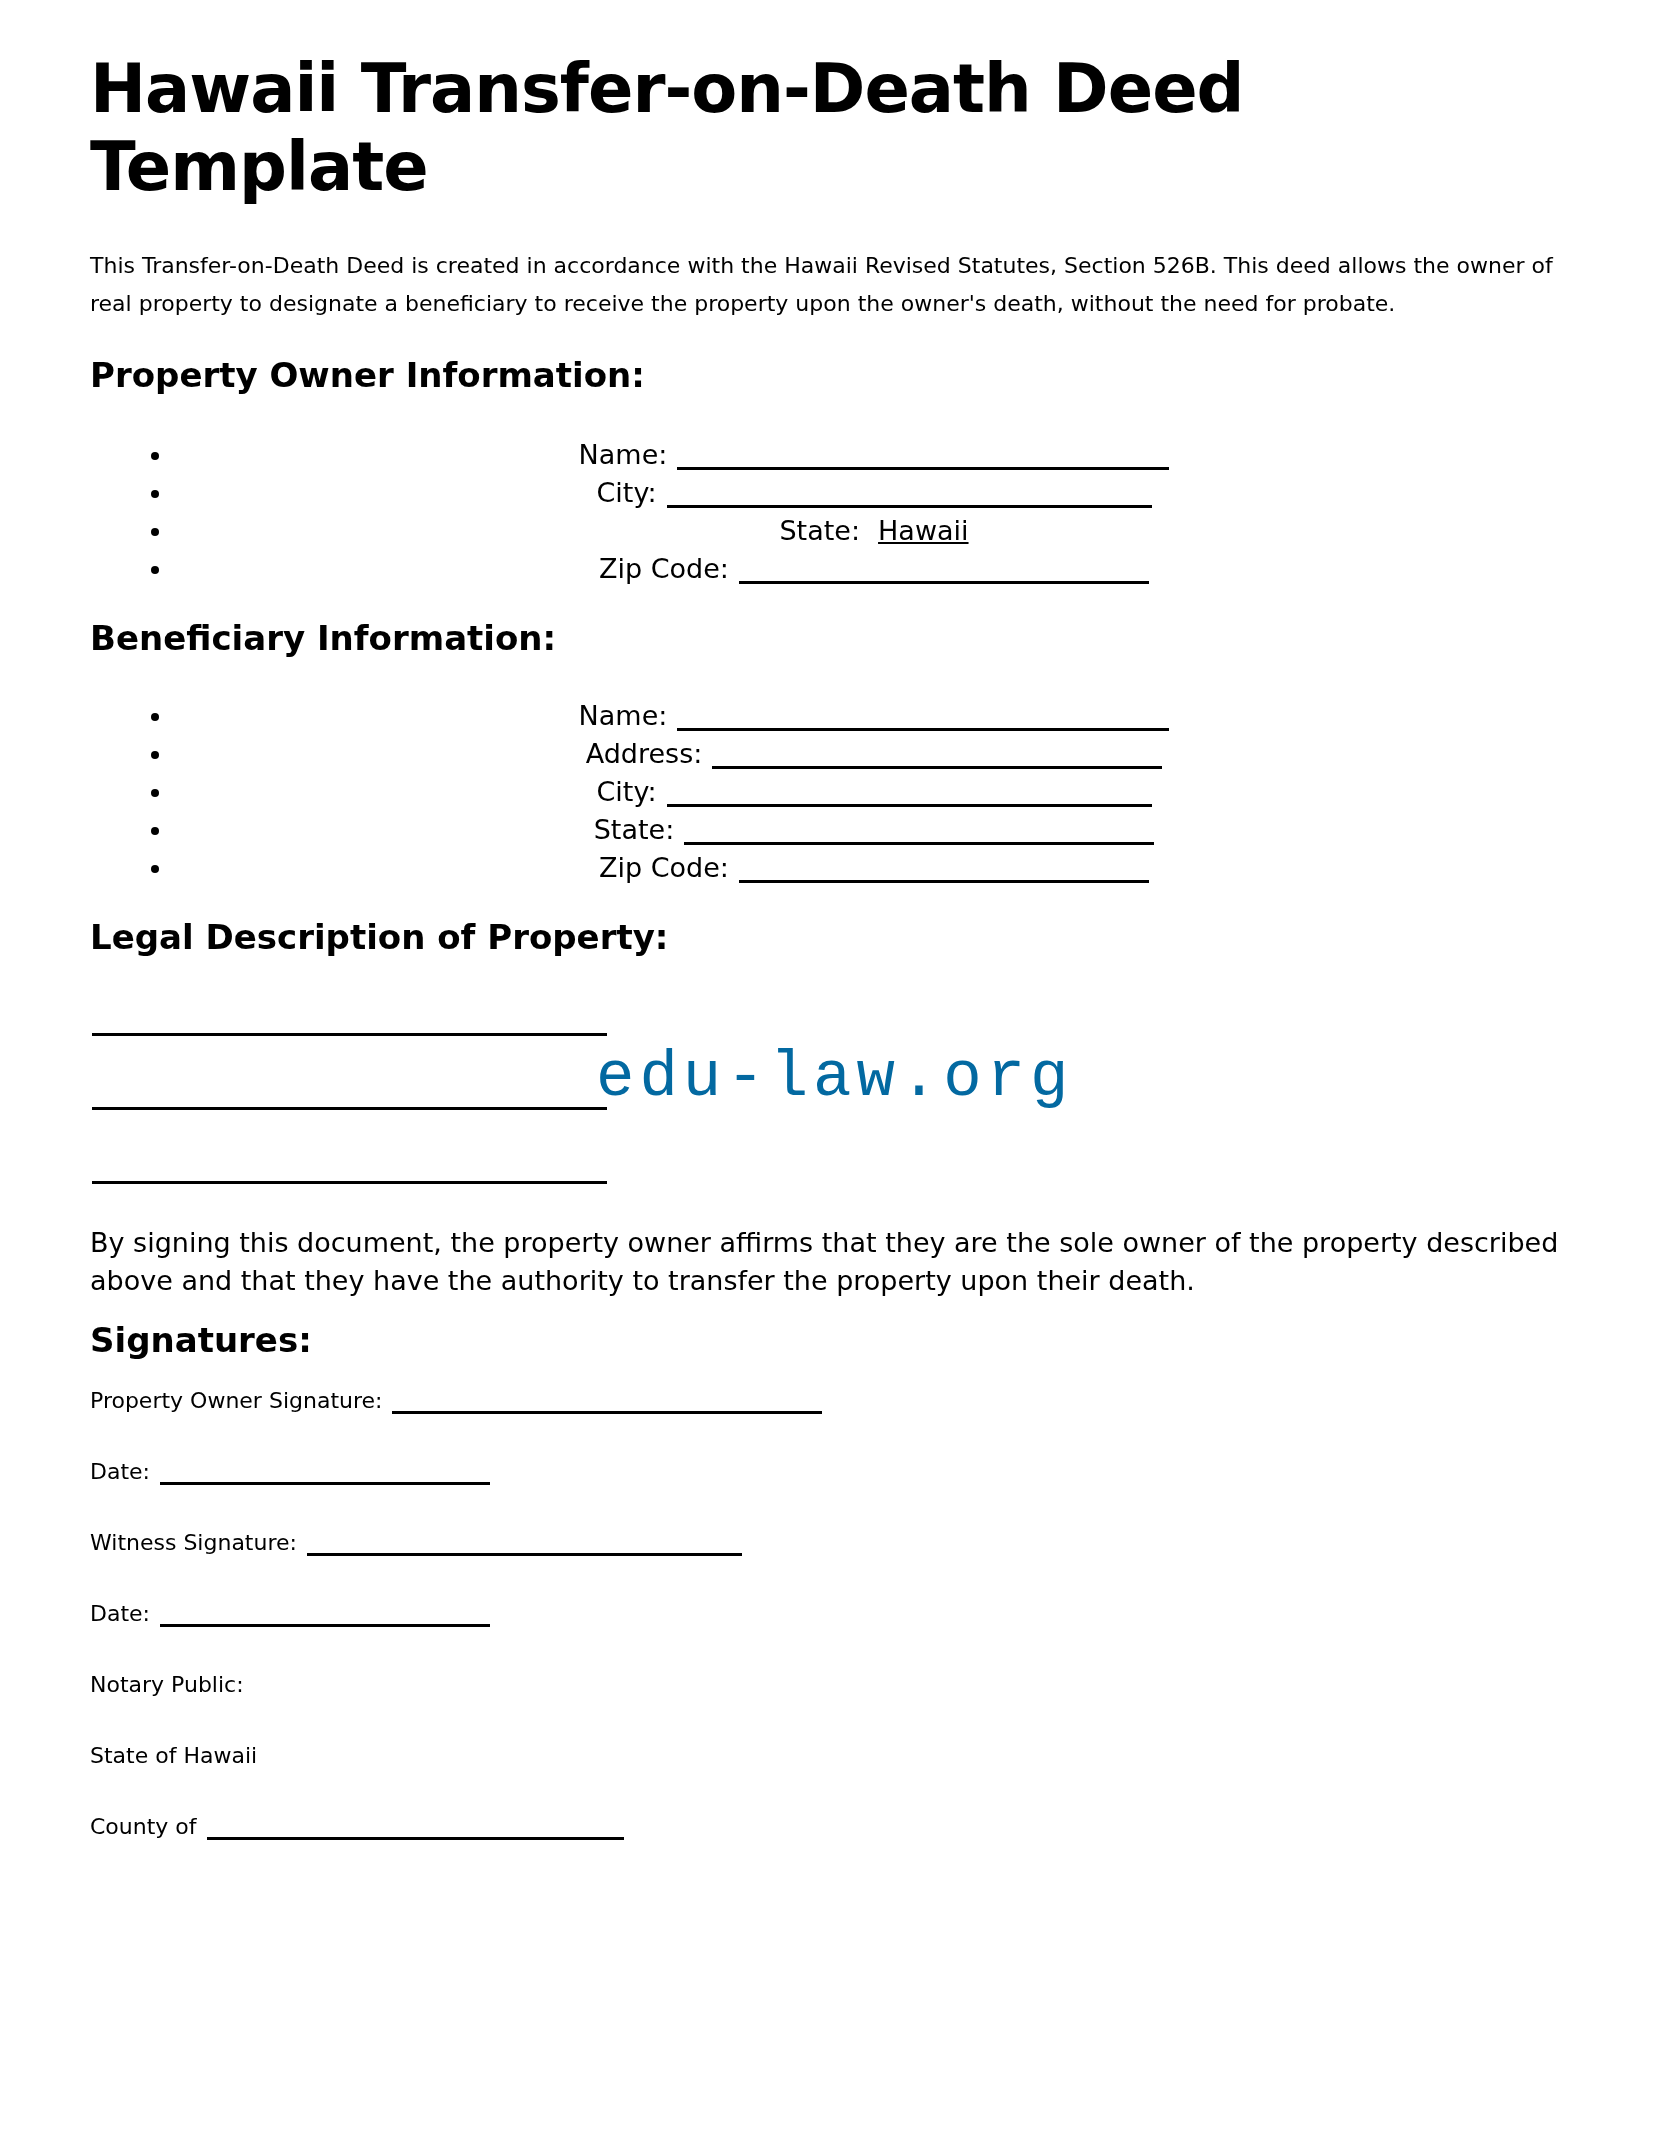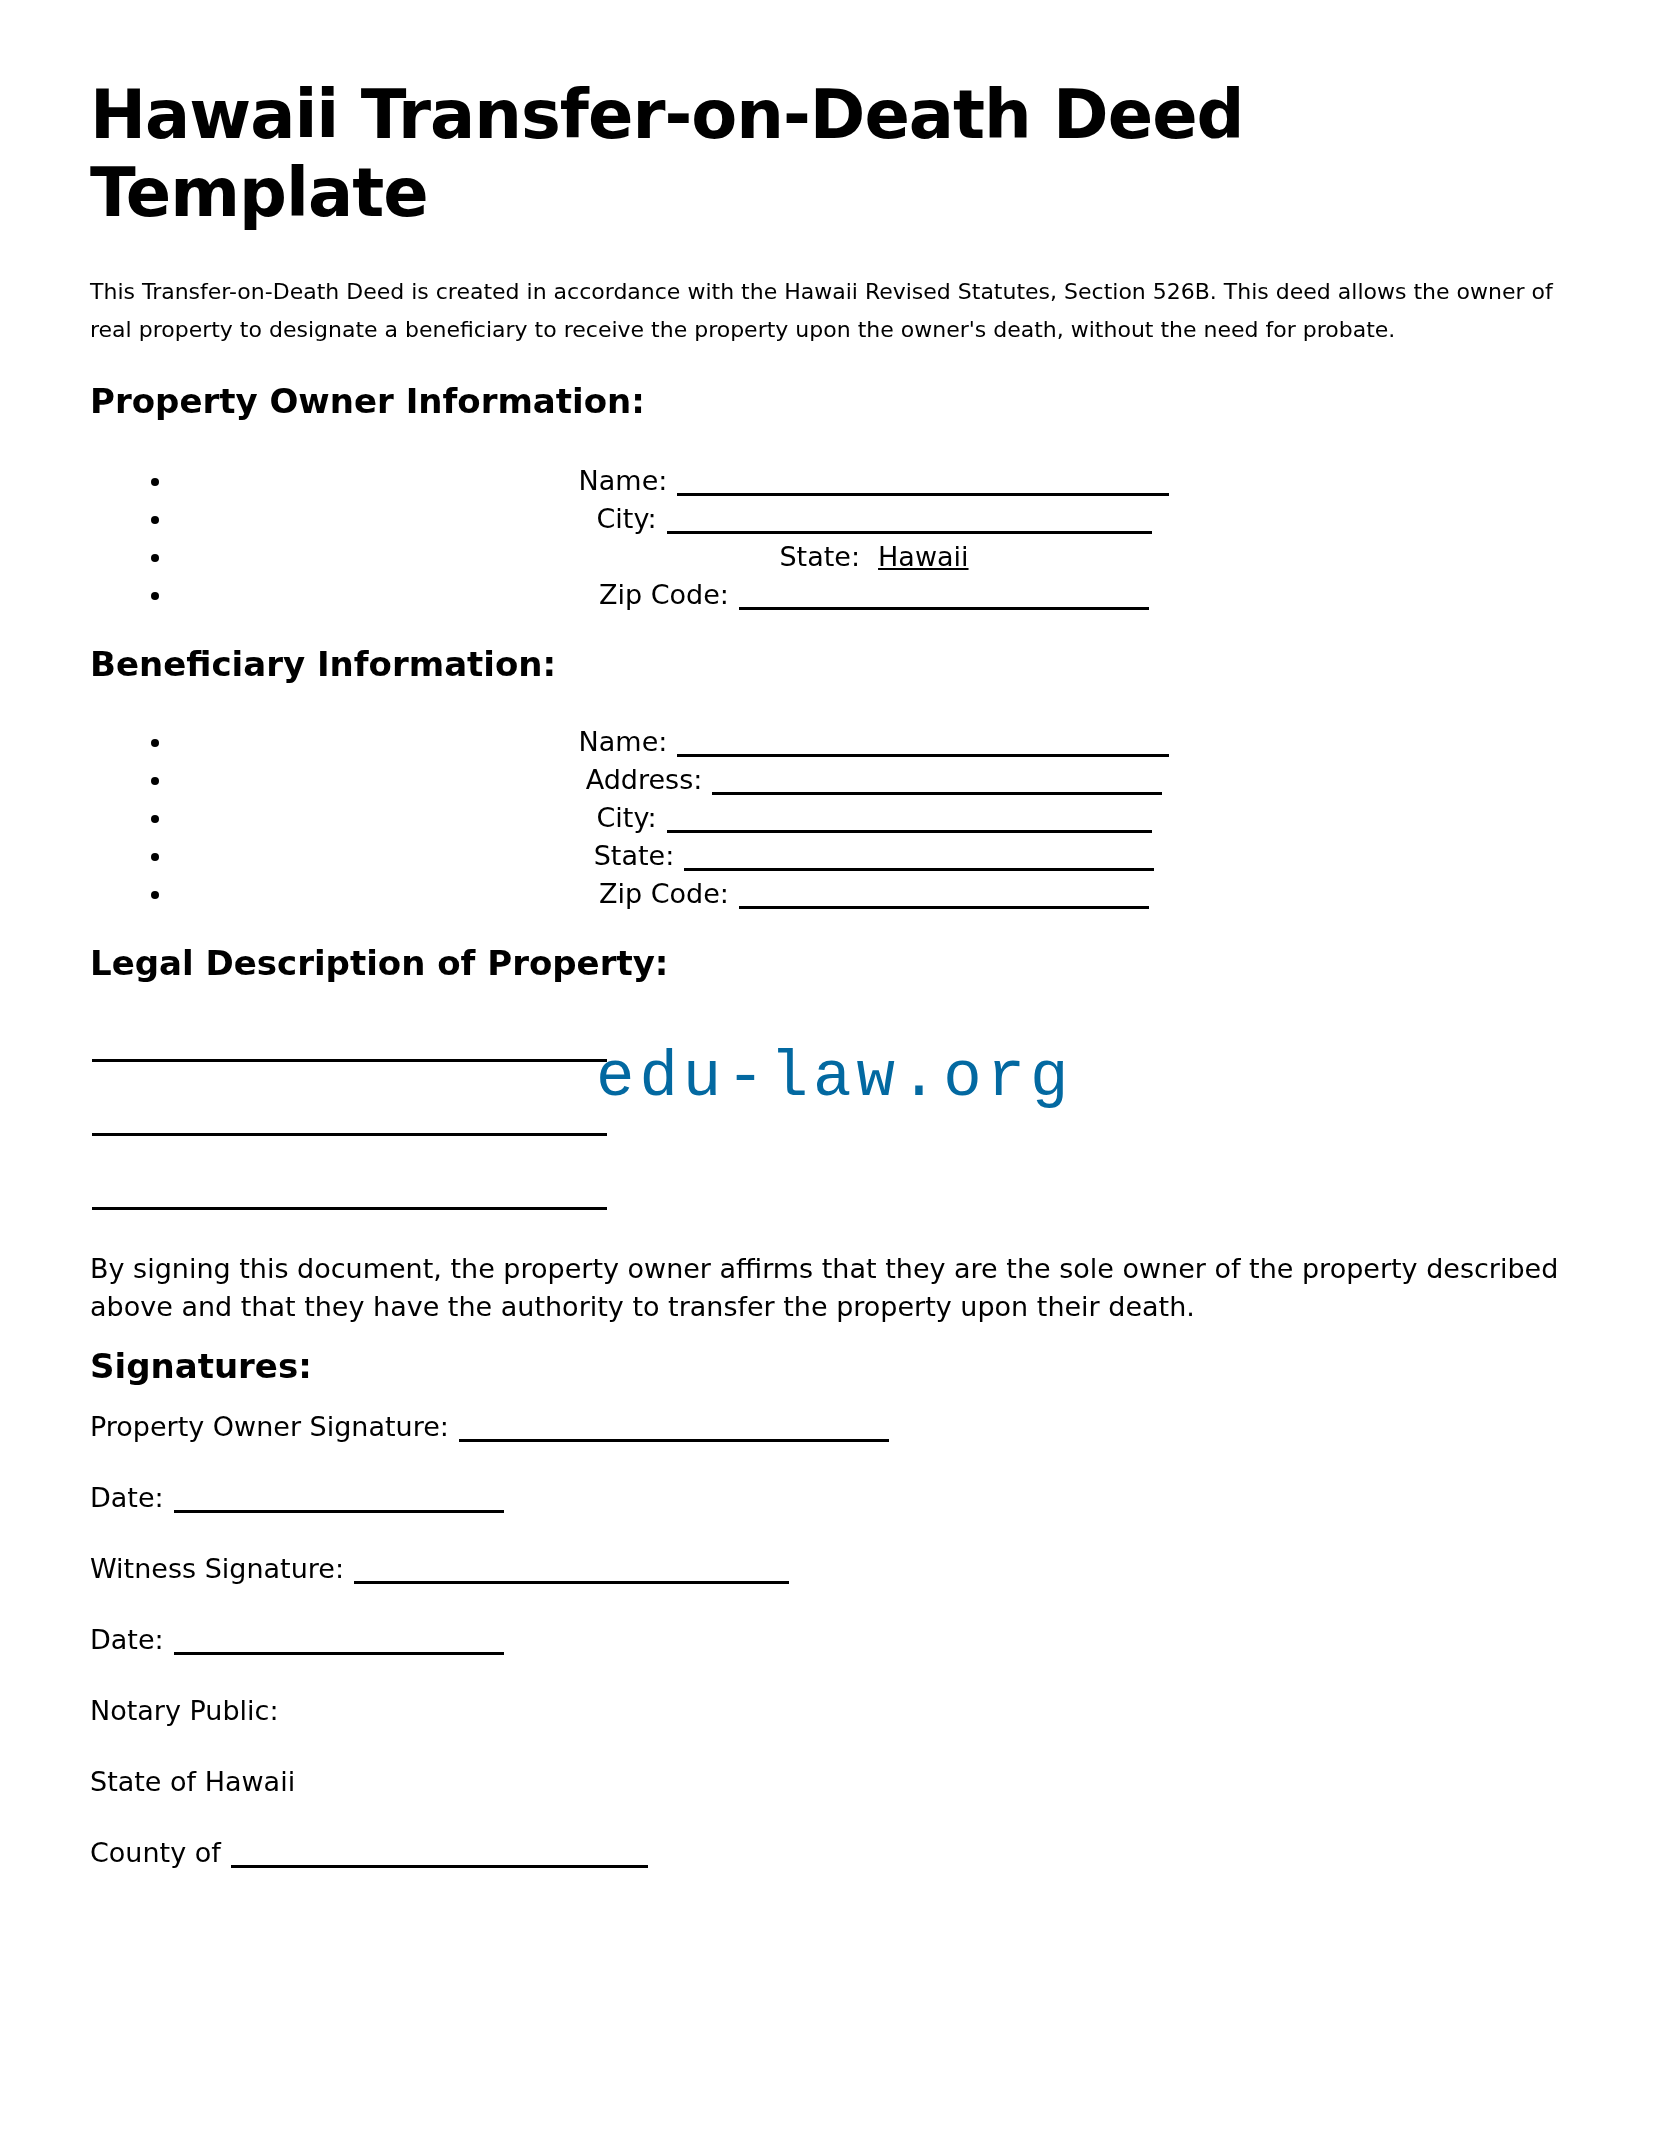--- a/index.html
+++ b/index.html
@@ -12,21 +12,21 @@
     height: 2154px;
     overflow: hidden;
     color: #000000;
     font-family: "DejaVu Sans", "Liberation Sans", sans-serif;
   }
   .page {
     position: relative;
     box-sizing: border-box;
     width: 1664px;
     height: 2154px;
-    padding: 76px 90px 0 90px;
+    padding: 50px 90px 0 90px;
   }
   h1.doc-title {
     margin: 0 0 40px 0;
     max-width: 1280px;
     font-size: 67px;
     line-height: 1.17;
     font-weight: bold;
     letter-spacing: -1px;
   }
   p.body-par {
@@ -79,21 +79,21 @@
   }
   .legal-line.first { margin-top: 45px; }
   p.affirm {
     margin: 40px 0 20px 0;
     max-width: 1484px;
     font-size: 27px;
     line-height: 38px;
   }
   p.sig-row {
     margin: 16px 0 39px 0;
-    font-size: 27px;
+    font-size: 22px;
     line-height: 32px;
   }
   .watermark {
     position: absolute;
     left: 596px;
     top: 1046px;
     font-family: "Liberation Mono", "DejaVu Sans Mono", monospace;
     font-size: 64px;
     line-height: 1;
     letter-spacing: 5px;

